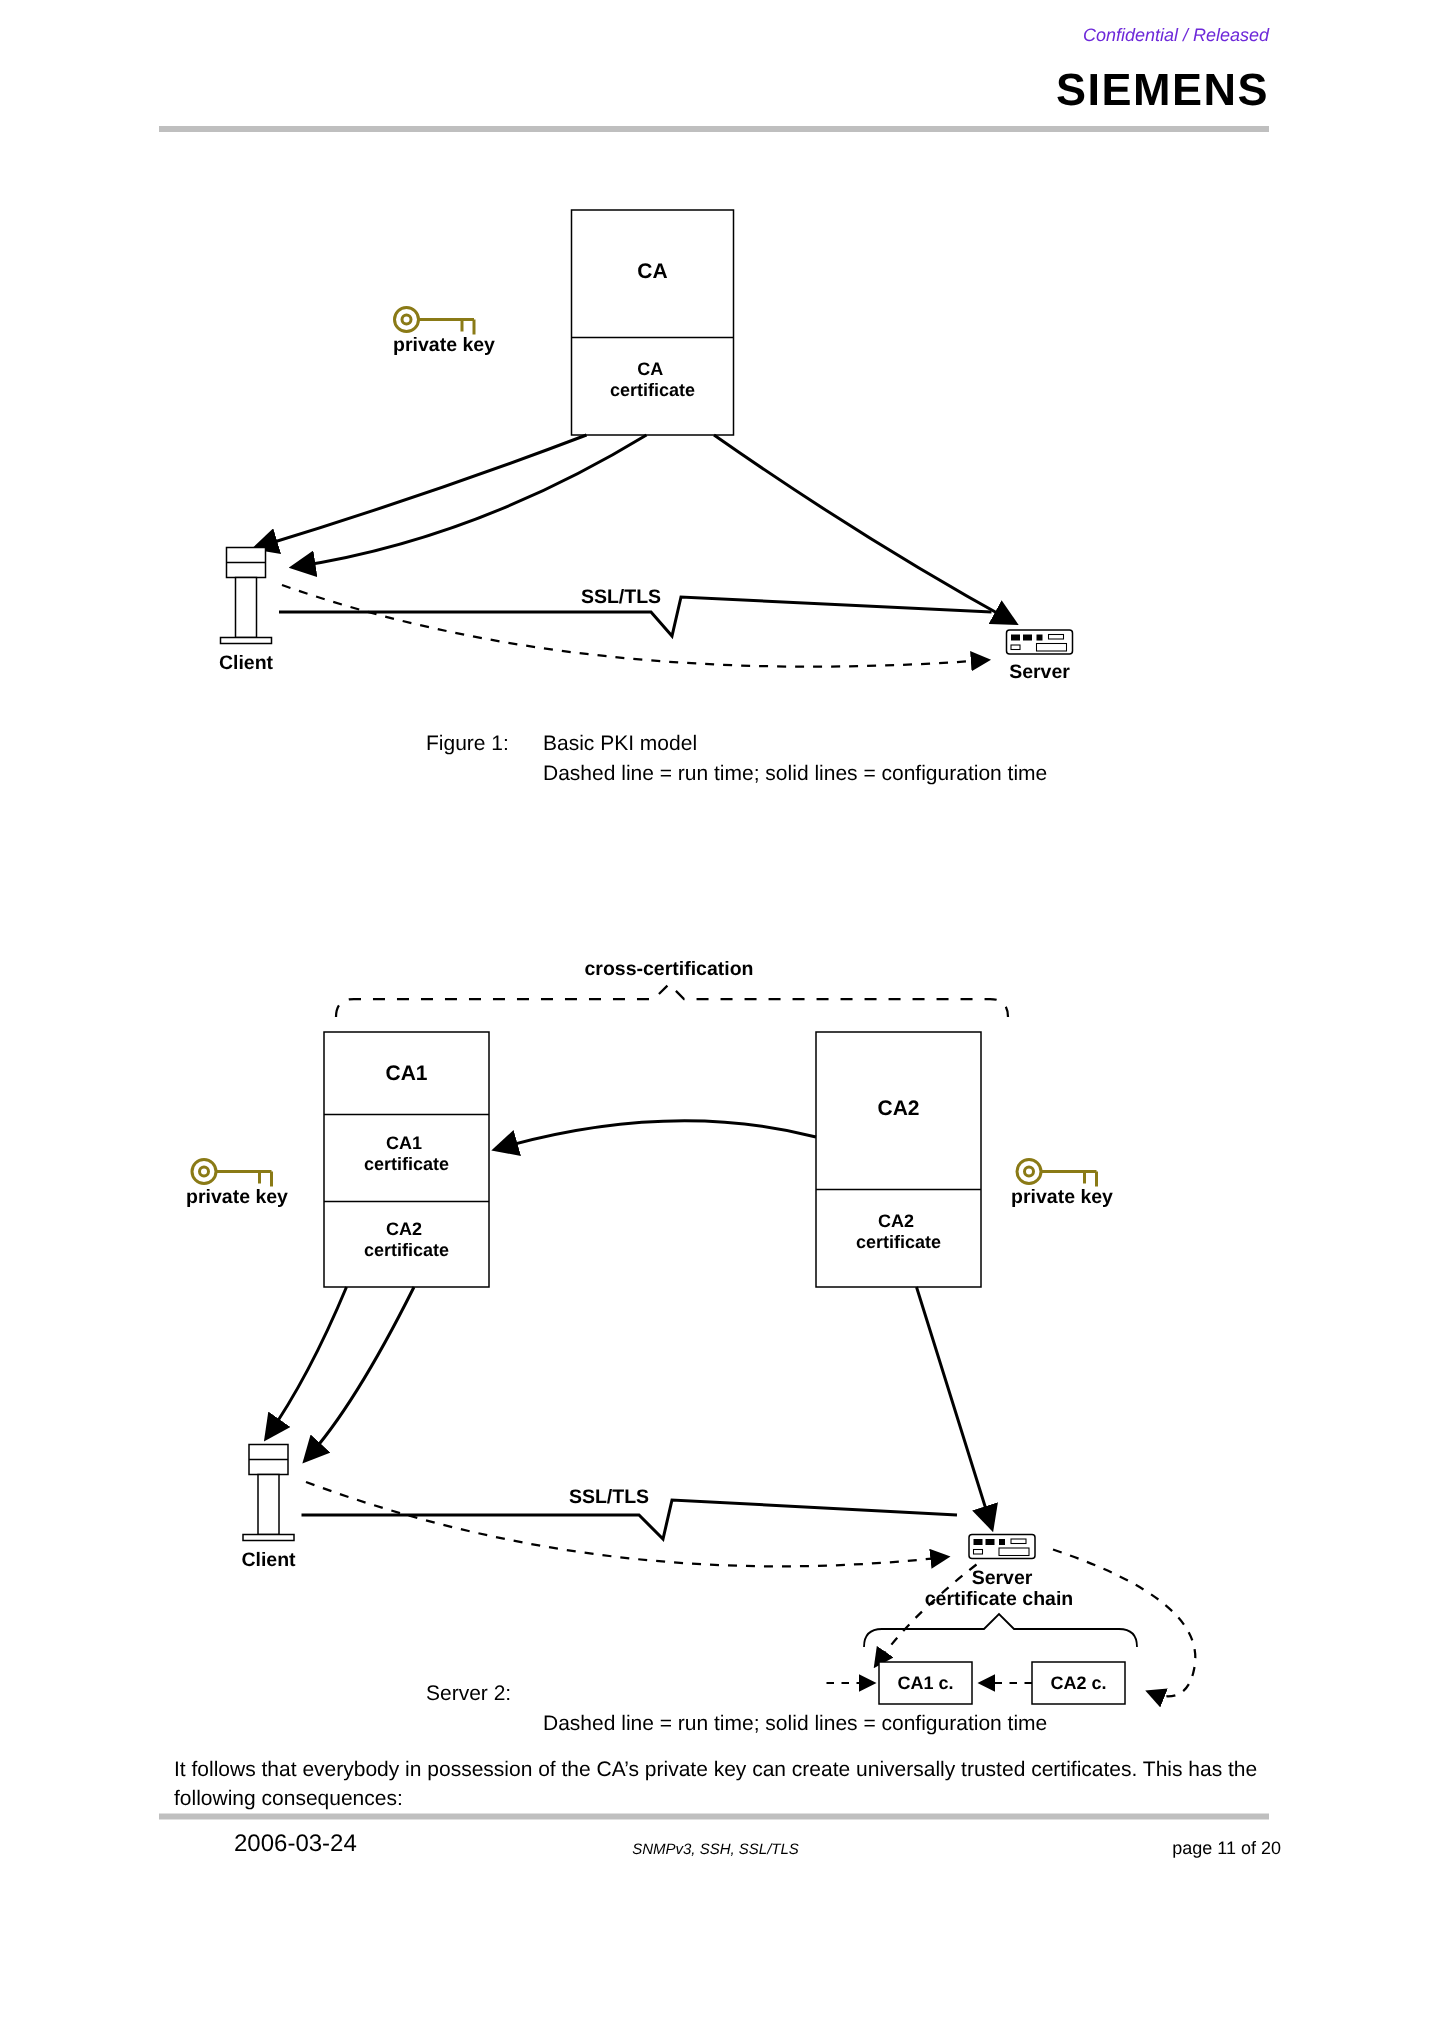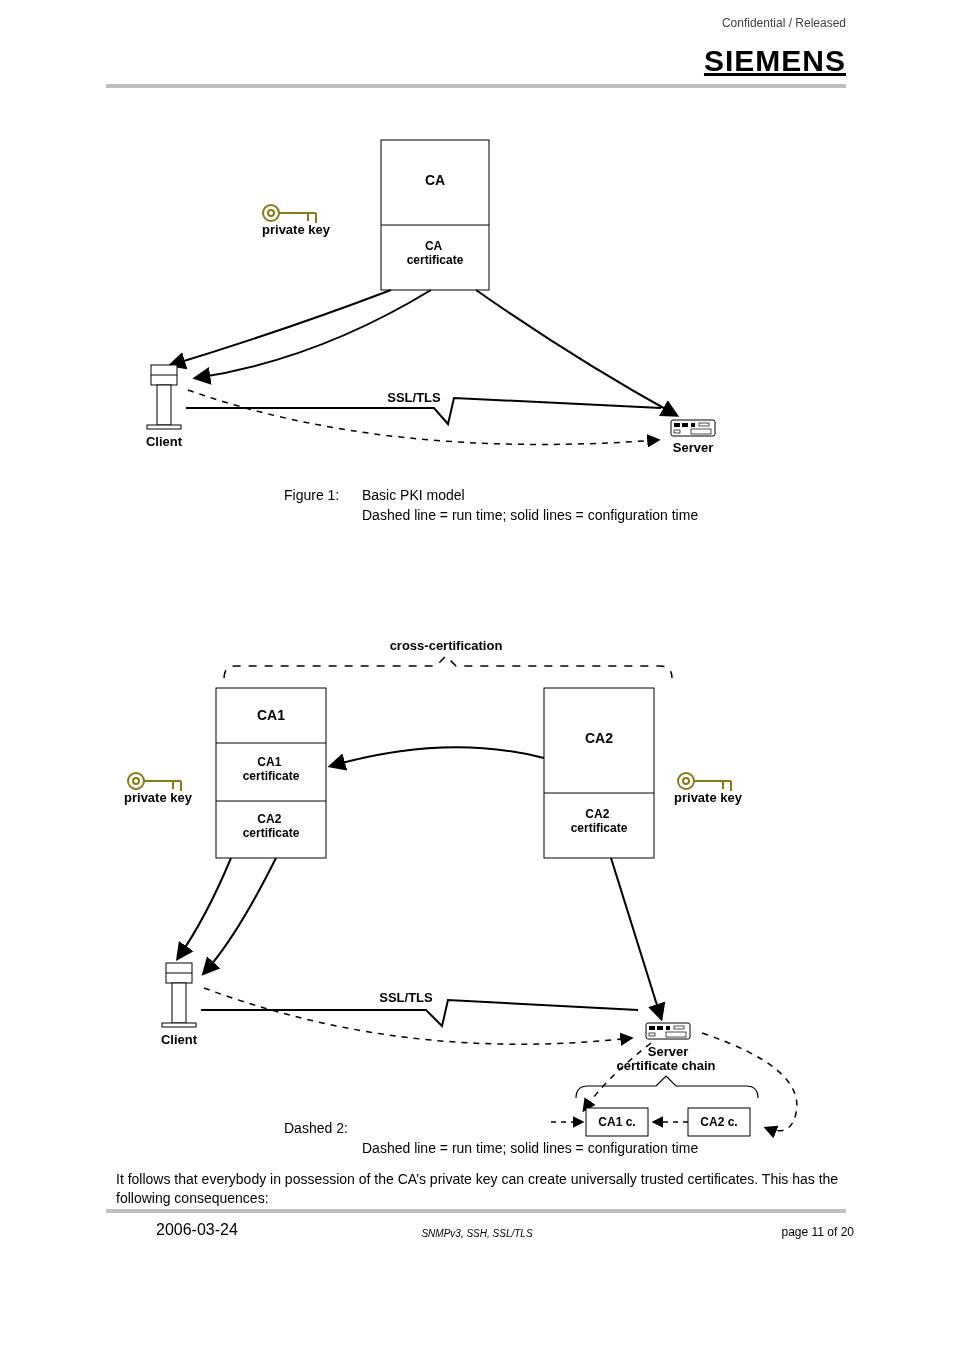--- a/index.html
+++ b/index.html
@@ -20,21 +20,20 @@
     font-size:14px;
     overflow:hidden;
   }
   .brand{
     position:absolute;
     right:108px;
     top:44px;
     font-weight:900;
     font-size:30px;
     letter-spacing:1px;
-    text-decoration:underline;
   }
   .hr{
     position:absolute;
     left:106px;
     right:108px;
     height:4px;
     background:var(--rule);
   }
   .hr.top{top:84px;}
   .hr.bot{bottom:138px;}
@@ -275,30 +274,30 @@
 
         <line x1="582" y1="484" x2="548" y2="484" stroke="#000" stroke-width="1.3" stroke-dasharray="5 5" marker-end="url(#arr2)"></line>
 
         <line x1="445" y1="484" x2="476" y2="484" stroke="#000" stroke-width="1.3" stroke-dasharray="5 5" marker-end="url(#arr2)"></line>
       </g>
     </svg>
   </div>
 
   <div class="caption" style="left:248px; top:1118px;">
     <div class="caption-row">
-      <span class="label">Dashed 2:</span>
+      <span class="label">Server 2:</span>
     </div>
     <div class="caption-row">
       <span class="label"></span>
       <span>Dashed line = run time; solid lines = configuration time</span>
     </div>
   </div>
 
   <div class="para" style="top:1170px;">It follows that everybody in possession of the CA’s private key can create universally trusted certificates. This has the following consequences:</div>
 
   <div class="hr bot"></div>
   <div class="footer-left">2006-03-24</div>
   <div class="footer-center">SNMPv3, SSH, SSL/TLS</div>
   <div class="footer-right">page 11 of 20</div>
 
-  <div style="position:absolute; right:108px; top:16px; font-size:12px; color:#404040;">Confidential / Released</div>
+  <div style="position:absolute; right:108px; top:16px; font-size:12px; color:#6d28d9;font-style:italic;">Confidential / Released</div>
 
 </div>
 
 </body></html>

